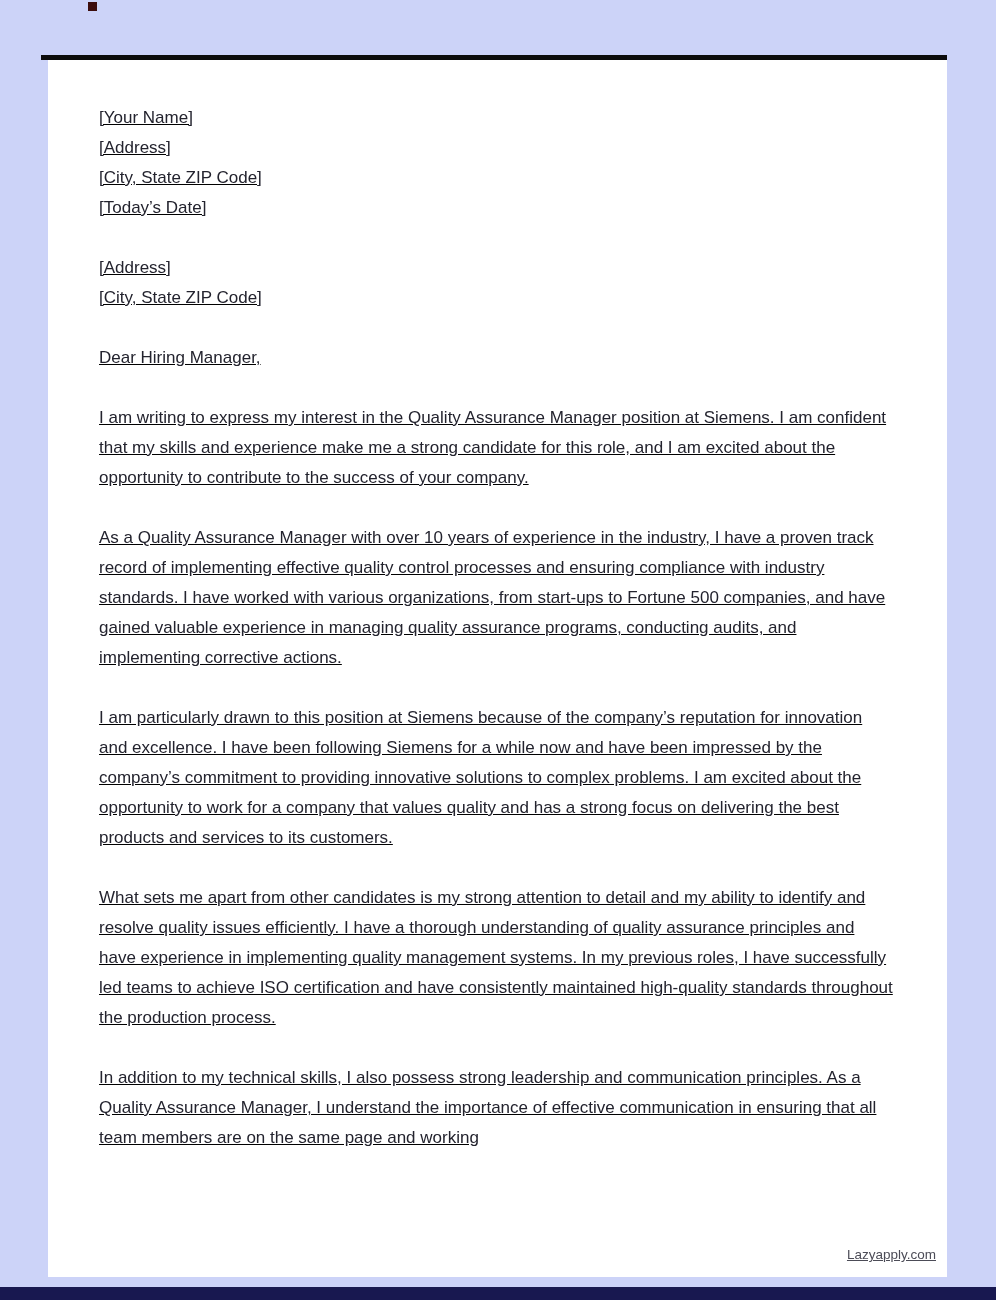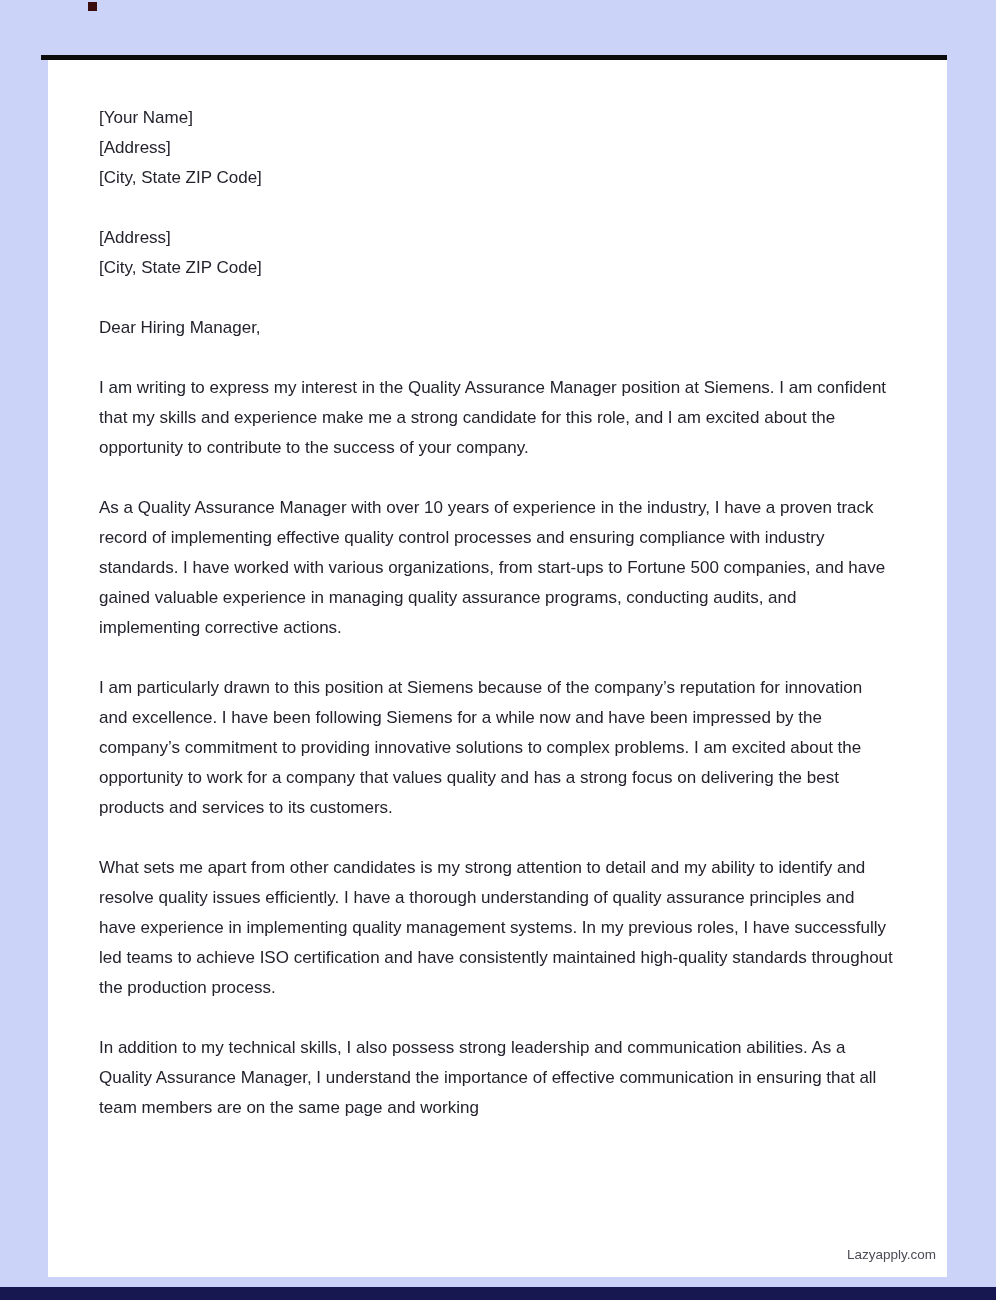--- a/index.html
+++ b/index.html
@@ -46,20 +46,21 @@
   .paper {
     position: absolute;
     top: 60px;
     left: 48px;
     width: 899px;
     height: 1217px;
     background: #ffffff;
     box-sizing: border-box;
     padding: 43px 54px 0 51px;
     overflow: hidden;
+    text-decoration: underline;
   }
   .letter {
     color: #23232e;
     font-size: 17px;
     line-height: 30px;
   }
   .addr-line {
     margin: 0;
   }
   .block {
@@ -68,20 +69,21 @@
   .para {
     margin: 13px 0 30px 0;
   }
   .watermark {
     position: absolute;
     top: 1247px;
     right: 60px;
     font-size: 13.5px;
     color: #4c4c57;
     z-index: 5;
+    text-decoration: underline;
   }
   .bottom-bar {
     position: absolute;
     left: 0;
     bottom: 0;
     width: 996px;
     height: 13px;
     background: #181850;
   }
 </style>
@@ -94,33 +96,34 @@
 
 <div class="top-rule"></div>
 
 <div class="paper">
   <div class="letter">
 
     <div class="block">
       <p class="addr-line">[Your Name]</p>
       <p class="addr-line">[Address]</p>
       <p class="addr-line">[City, State ZIP Code]</p>
+      <p class="addr-line">[Today’s Date]</p>
     </div>
 
     <div class="block">
       <p class="addr-line">[Address]</p>
       <p class="addr-line">[City, State ZIP Code]</p>
     </div>
 
     <p class="para">Dear Hiring Manager,</p>
 
     <p class="para">I am writing to express my interest in the Quality Assurance Manager position at Siemens. I am confident that my skills and experience make me a strong candidate for this role, and I am excited about the opportunity to contribute to the success of your company.</p>
     <p class="para">As a Quality Assurance Manager with over 10 years of experience in the industry, I have a proven track record of implementing effective quality control processes and ensuring compliance with industry standards. I have worked with various organizations, from start-ups to Fortune 500 companies, and have gained valuable experience in managing quality assurance programs, conducting audits, and implementing corrective actions.</p>
     <p class="para">I am particularly drawn to this position at Siemens because of the company’s reputation for innovation and excellence. I have been following Siemens for a while now and have been impressed by the company’s commitment to providing innovative solutions to complex problems. I am excited about the opportunity to work for a company that values quality and has a strong focus on delivering the best products and services to its customers.</p>
     <p class="para">What sets me apart from other candidates is my strong attention to detail and my ability to identify and resolve quality issues efficiently. I have a thorough understanding of quality assurance principles and have experience in implementing quality management systems. In my previous roles, I have successfully led teams to achieve ISO certification and have consistently maintained high-quality standards throughout the production process.</p>
-    <p class="para">In addition to my technical skills, I also possess strong leadership and communication abilities. As a Quality Assurance Manager, I understand the importance of effective communication in ensuring that all team members are on the same page and working</p>
+    <p class="para">In addition to my technical skills, I also possess strong leadership and communication principles. As a Quality Assurance Manager, I understand the importance of effective communication in ensuring that all team members are on the same page and working</p>
 
   </div>
 </div>
 
 <div class="watermark">Lazyapply.com</div>
 
 <div class="bottom-bar"></div>
 
 </body></html>

